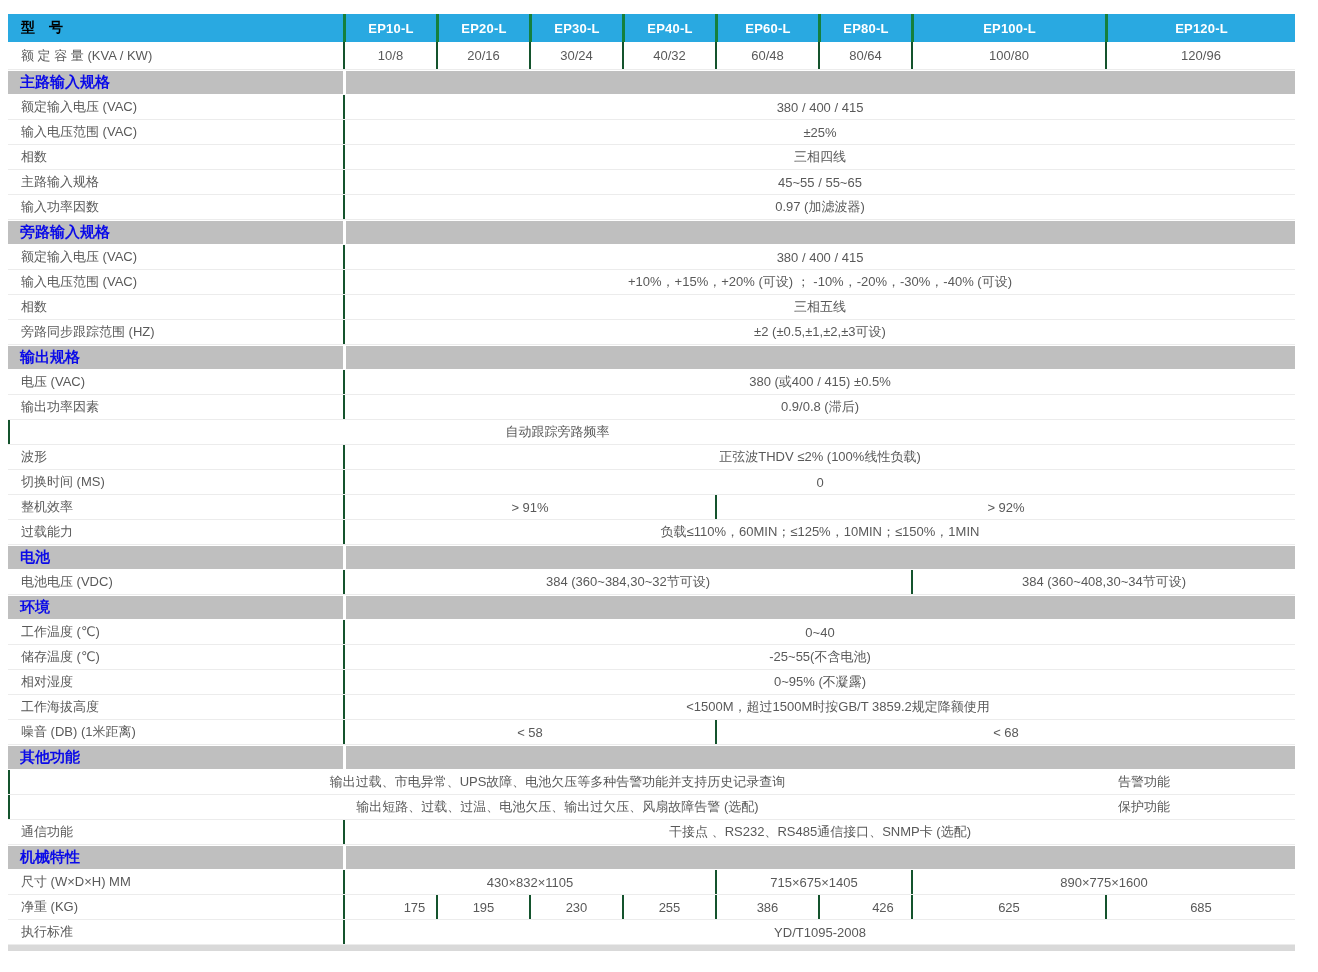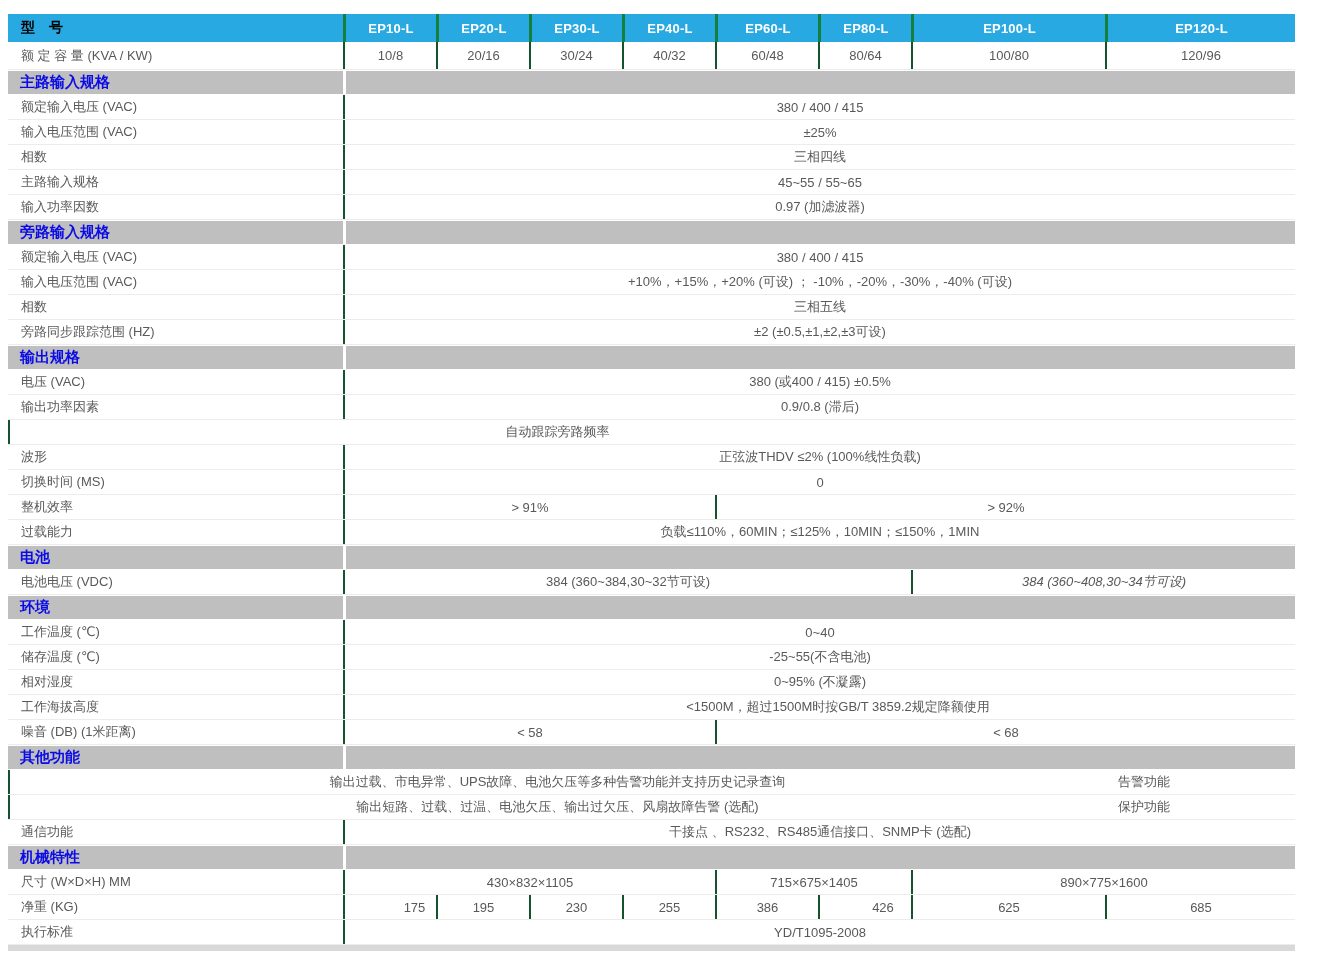--- a/index.html
+++ b/index.html
@@ -147,21 +147,21 @@
         <div class="cell row-label">过载能力</div>
         <div class="cell value" style="grid-column: span 8;">负载≤110%，60MIN；≤125%，10MIN；≤150%，1MIN</div>
       </div>
       <div class="row band">
         <div class="cell band-label">电池</div>
         <div class="cell band-rest"></div>
       </div>
       <div class="row data">
         <div class="cell row-label">电池电压 (VDC)</div>
         <div class="cell value" style="grid-column: span 6;">384 (360~384,30~32节可设)</div>
-        <div class="cell value" style="grid-column: span 2; font-style: italic;">384 (360~408,30~34节可设)</div>
+        <div class="cell value" style="grid-column: span 2;">384 (360~408,30~34节可设)</div>
       </div>
       <div class="row band">
         <div class="cell band-label">环境</div>
         <div class="cell band-rest"></div>
       </div>
       <div class="row data">
         <div class="cell row-label">工作温度 (℃)</div>
         <div class="cell value" style="grid-column: span 8;">0~40</div>
       </div>
       <div class="row data">

